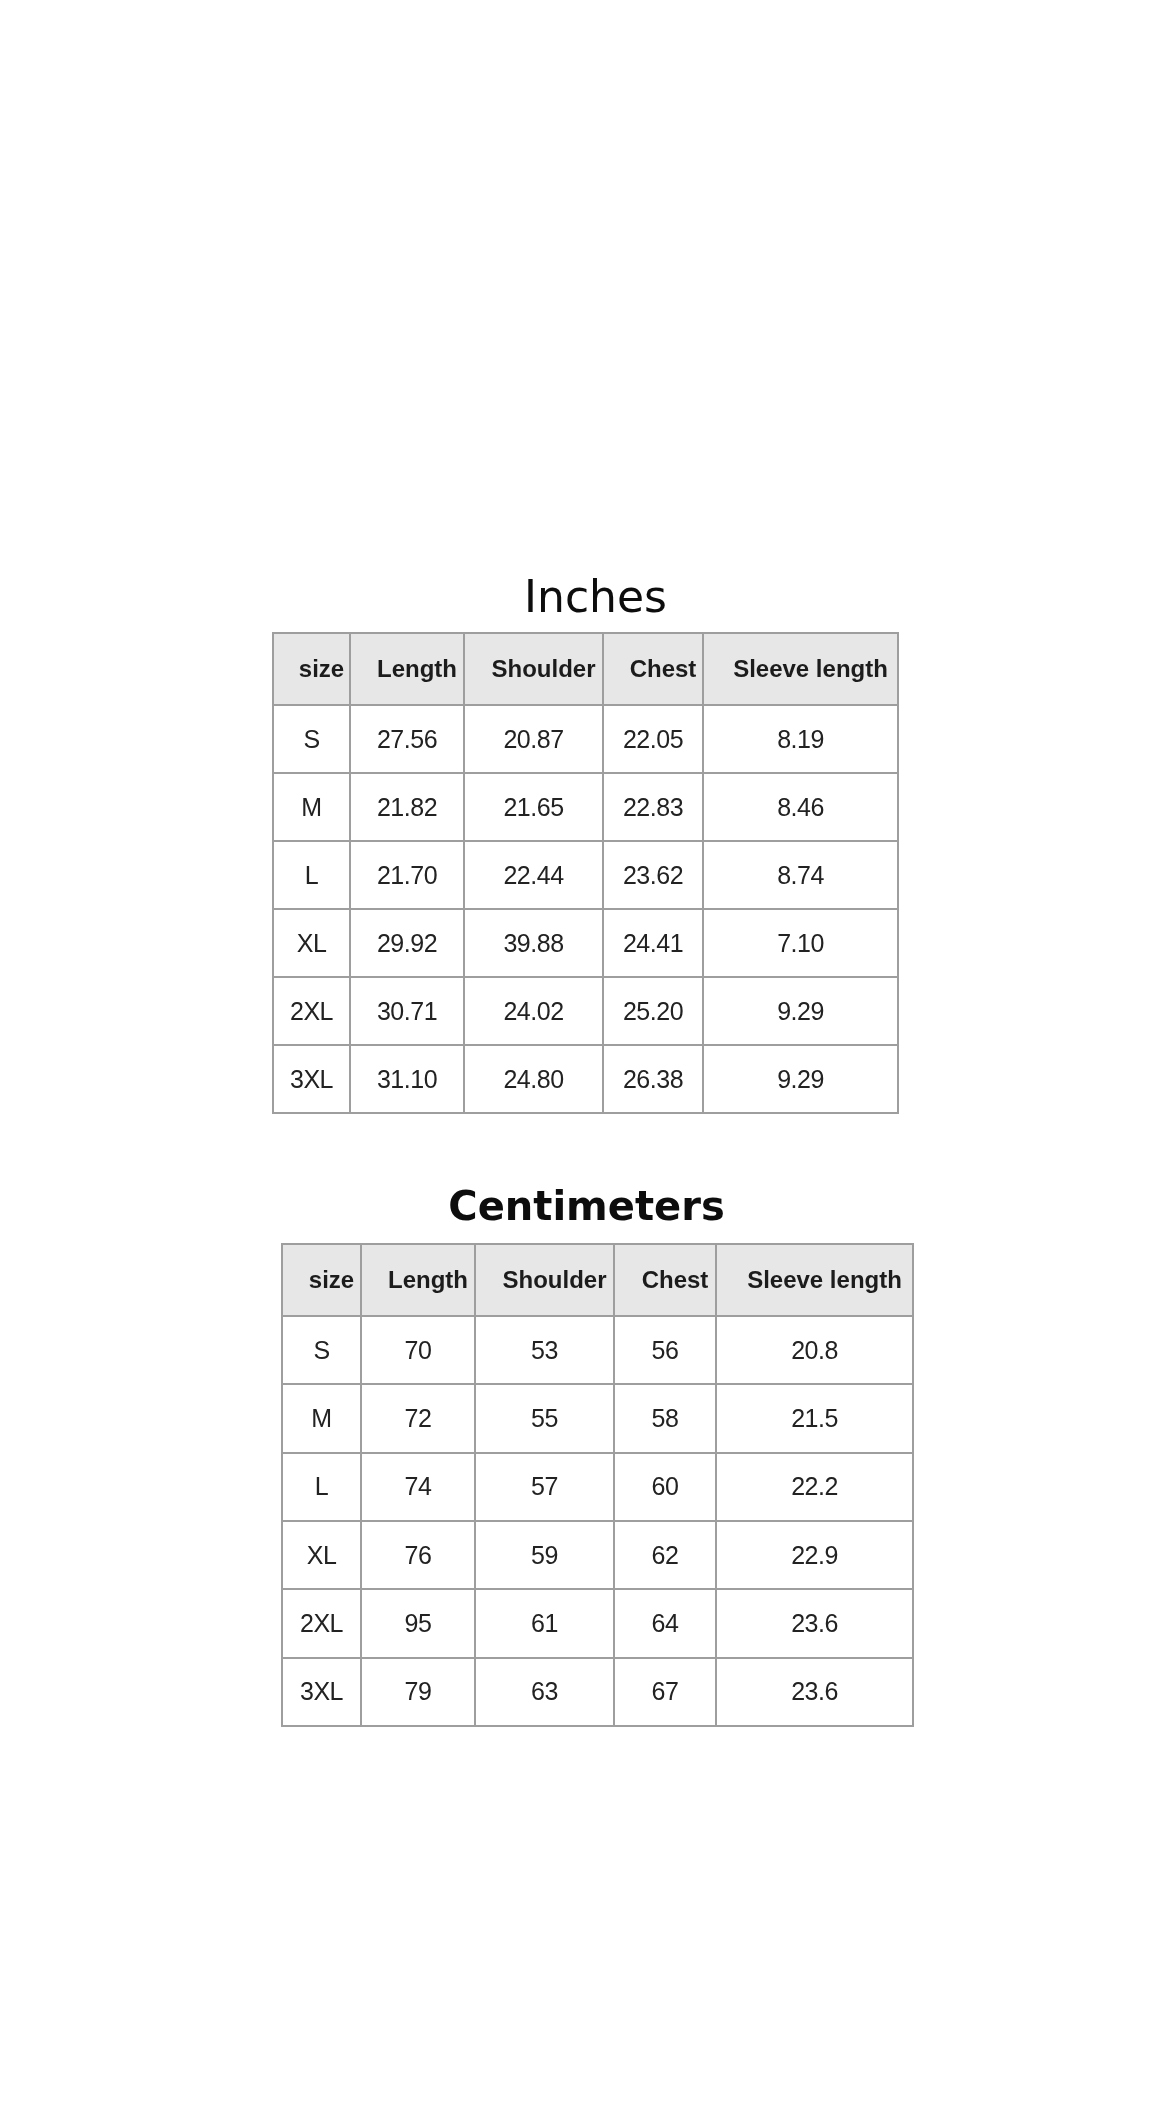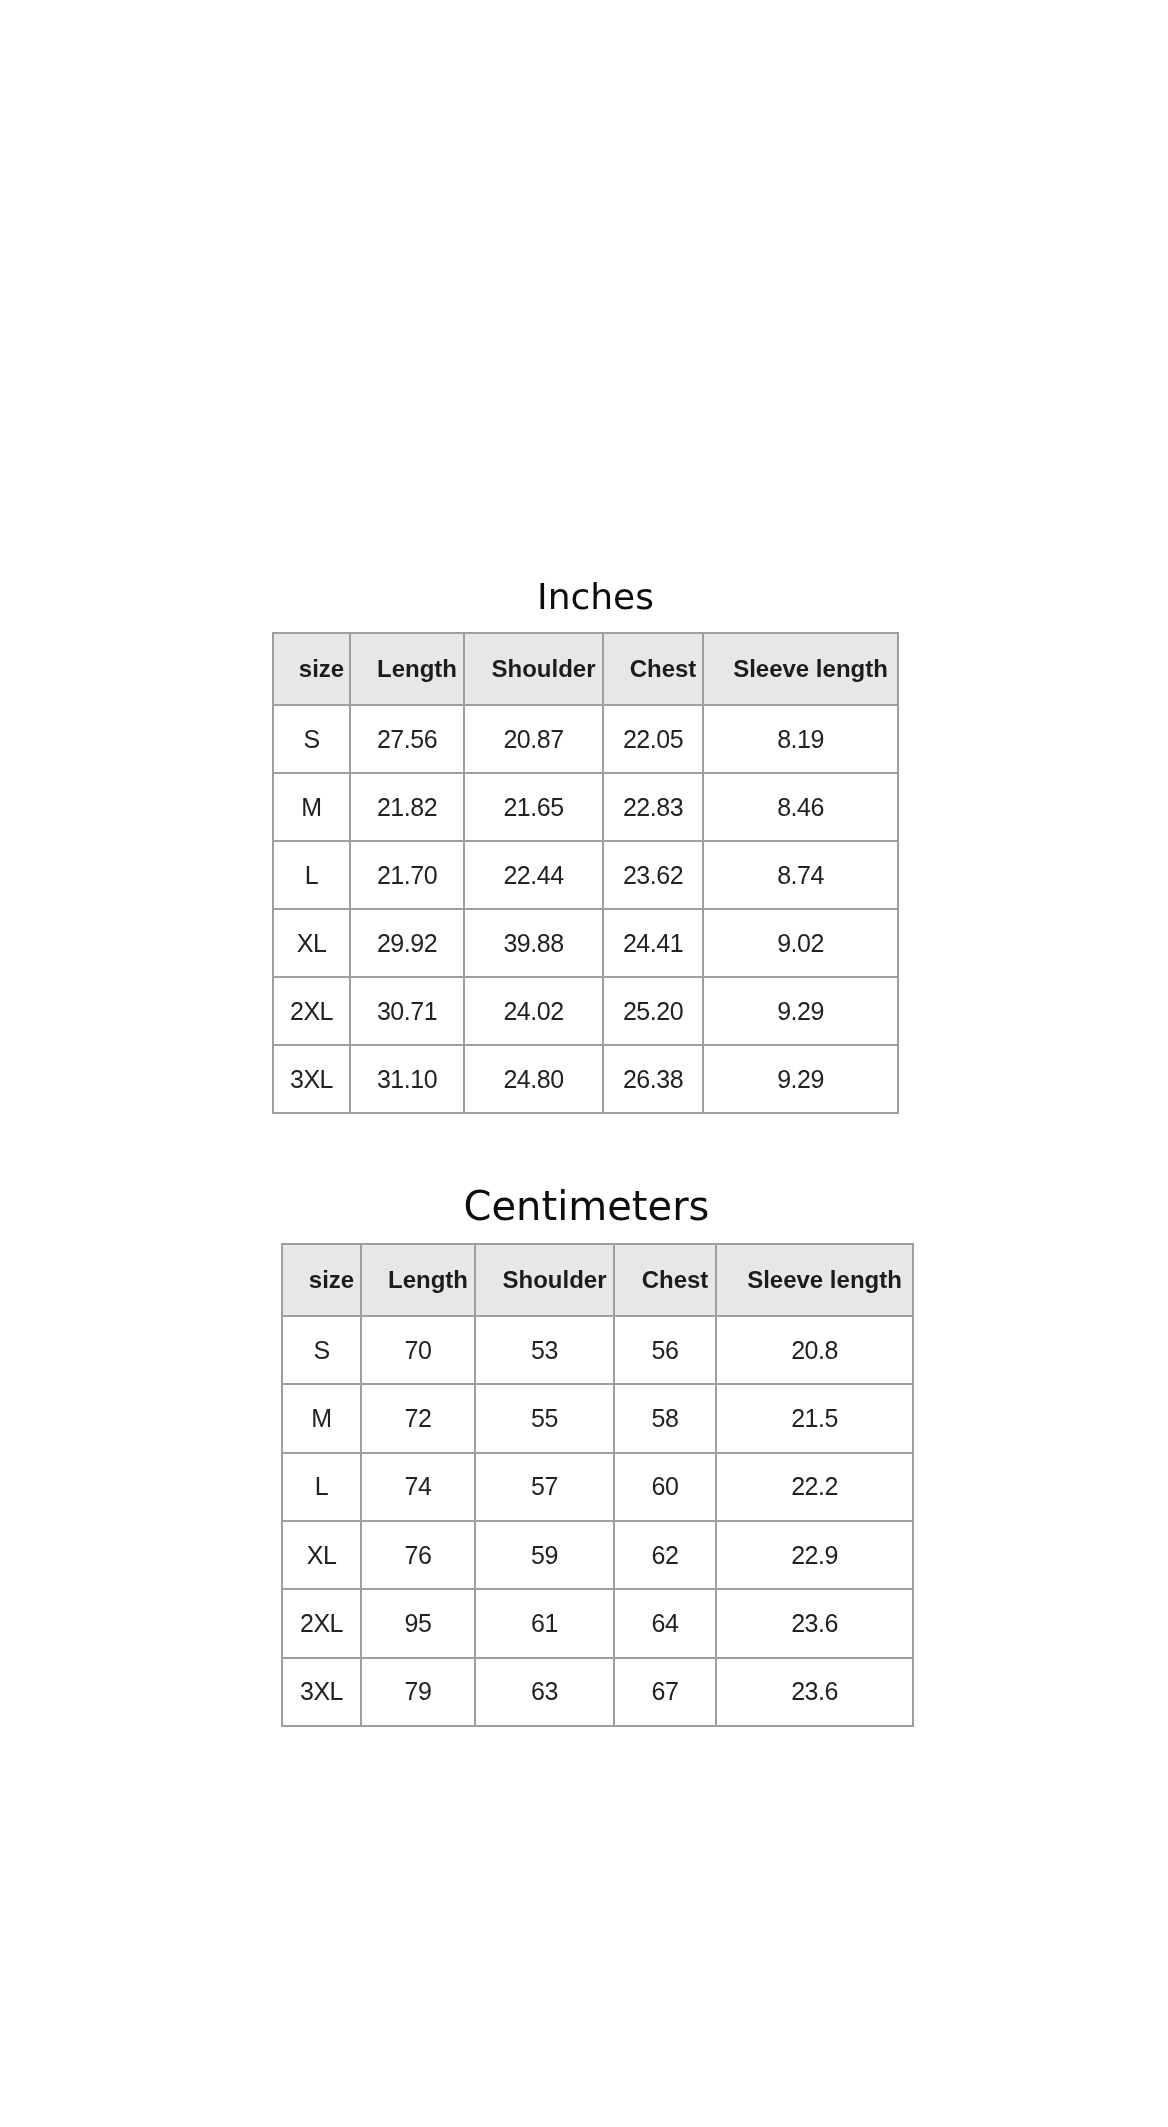--- a/index.html
+++ b/index.html
@@ -21,29 +21,30 @@
       font-weight: normal;
       color: #0d0d0d;
       text-align: center;
       white-space: nowrap;
       letter-spacing: 0px;
     }
     #title-inches {
       left: 500px;
       width: 191px;
       top: 572px;
-      font-size: 36px;
+      font-size: 44px;
       line-height: 50px;
     }
     #title-cm {
       left: 440px;
       width: 293px;
       top: 1181px;
       font-size: 40px;
       line-height: 50px;
+      font-weight: bold;
     }
     table.size-table {
       position: absolute;
       border-collapse: collapse;
       table-layout: fixed;
       border: 2px solid #9a9a9a;
     }
     table.size-table th,
     table.size-table td {
       border: 2px solid #9e9e9e;
@@ -122,21 +123,21 @@
       <td>21.70</td>
       <td>22.44</td>
       <td>23.62</td>
       <td>8.74</td>
     </tr>
     <tr>
       <td>XL</td>
       <td>29.92</td>
       <td>39.88</td>
       <td>24.41</td>
-      <td>9.02</td>
+      <td>7.10</td>
     </tr>
     <tr>
       <td>2XL</td>
       <td>30.71</td>
       <td>24.02</td>
       <td>25.20</td>
       <td>9.29</td>
     </tr>
     <tr>
       <td>3XL</td>

